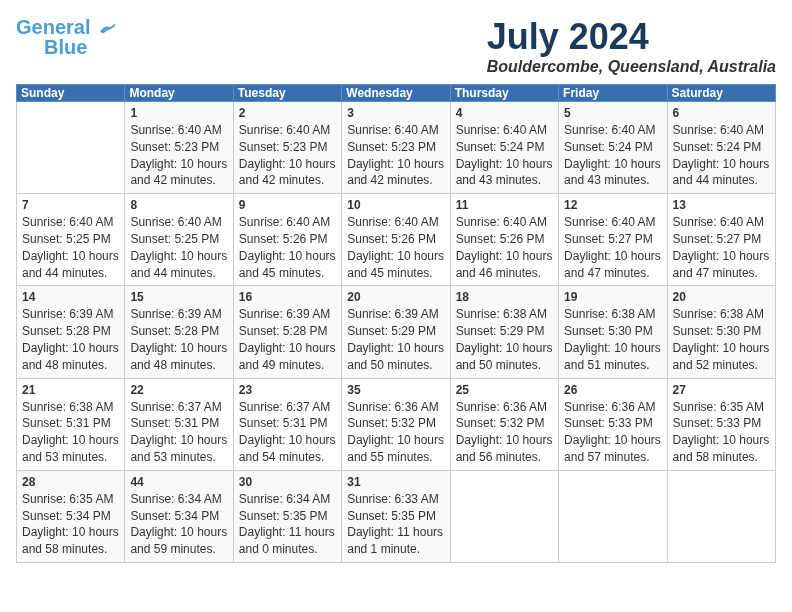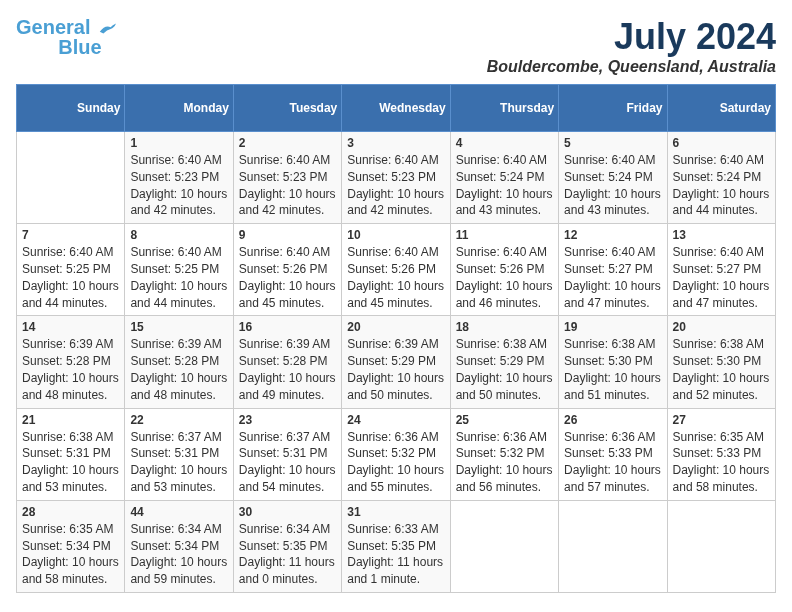--- a/index.html
+++ b/index.html
@@ -12,61 +12,60 @@
     }
     .header {
       display: flex;
       justify-content: space-between;
       align-items: flex-start;
       margin-bottom: 8px;
     }
     .logo {
       display: flex;
       flex-direction: column;
-      align-items: center;
+      align-items: flex-start;
     }
     .logo-text {
       font-size: 20px;
       font-weight: bold;
       color: #1a3a5c;
       line-height: 1.1;
     }
     .logo-text span {
       color: #4a9fd4;
     }
     .logo-bird {
       width: 18px;
       height: 14px;
       display: inline-block;
       margin-left: 2px;
     }
     .title-block {
-      text-align: right;
     }
     .month-title {
       font-size: 36px;
       font-weight: bold;
       color: #1a3a5c;
     }
     .location {
       font-size: 16px;
       color: #333;
       font-weight: bold;
       font-style: italic;
     }
     table {
       width: 100%;
       border-collapse: collapse;
       font-size: 11px;
     }
     thead th {
       background-color: #3a6fad;
       color: #fff;
-      padding: 16px 4px;
-      text-align: right;
+      padding: 1px 4px;
+      text-align: left;
       font-size: 12px;
       font-weight: bold;
       border: 1px solid #5a8fcd;
     }
     tbody td {
       border: 1px solid #ccc;
       vertical-align: top;
       padding: 4px 5px;
       height: 80px;
       width: 14.28%;
@@ -288,21 +287,21 @@
 and 53 minutes.</div>
         </td>
         <td>
           <span class="day-num">23</span>
           <div class="day-info" style="white-space: pre-line;">Sunrise: 6:37 AM
 Sunset: 5:31 PM
 Daylight: 10 hours
 and 54 minutes.</div>
         </td>
         <td>
-          <span class="day-num">24</span>
+          <span class="day-num">35</span>
           <div class="day-info" style="white-space: pre-line;">Sunrise: 6:36 AM
 Sunset: 5:32 PM
 Daylight: 10 hours
 and 55 minutes.</div>
         </td>
         <td>
           <span class="day-num">25</span>
           <div class="day-info" style="white-space: pre-line;">Sunrise: 6:36 AM
 Sunset: 5:32 PM
 Daylight: 10 hours

